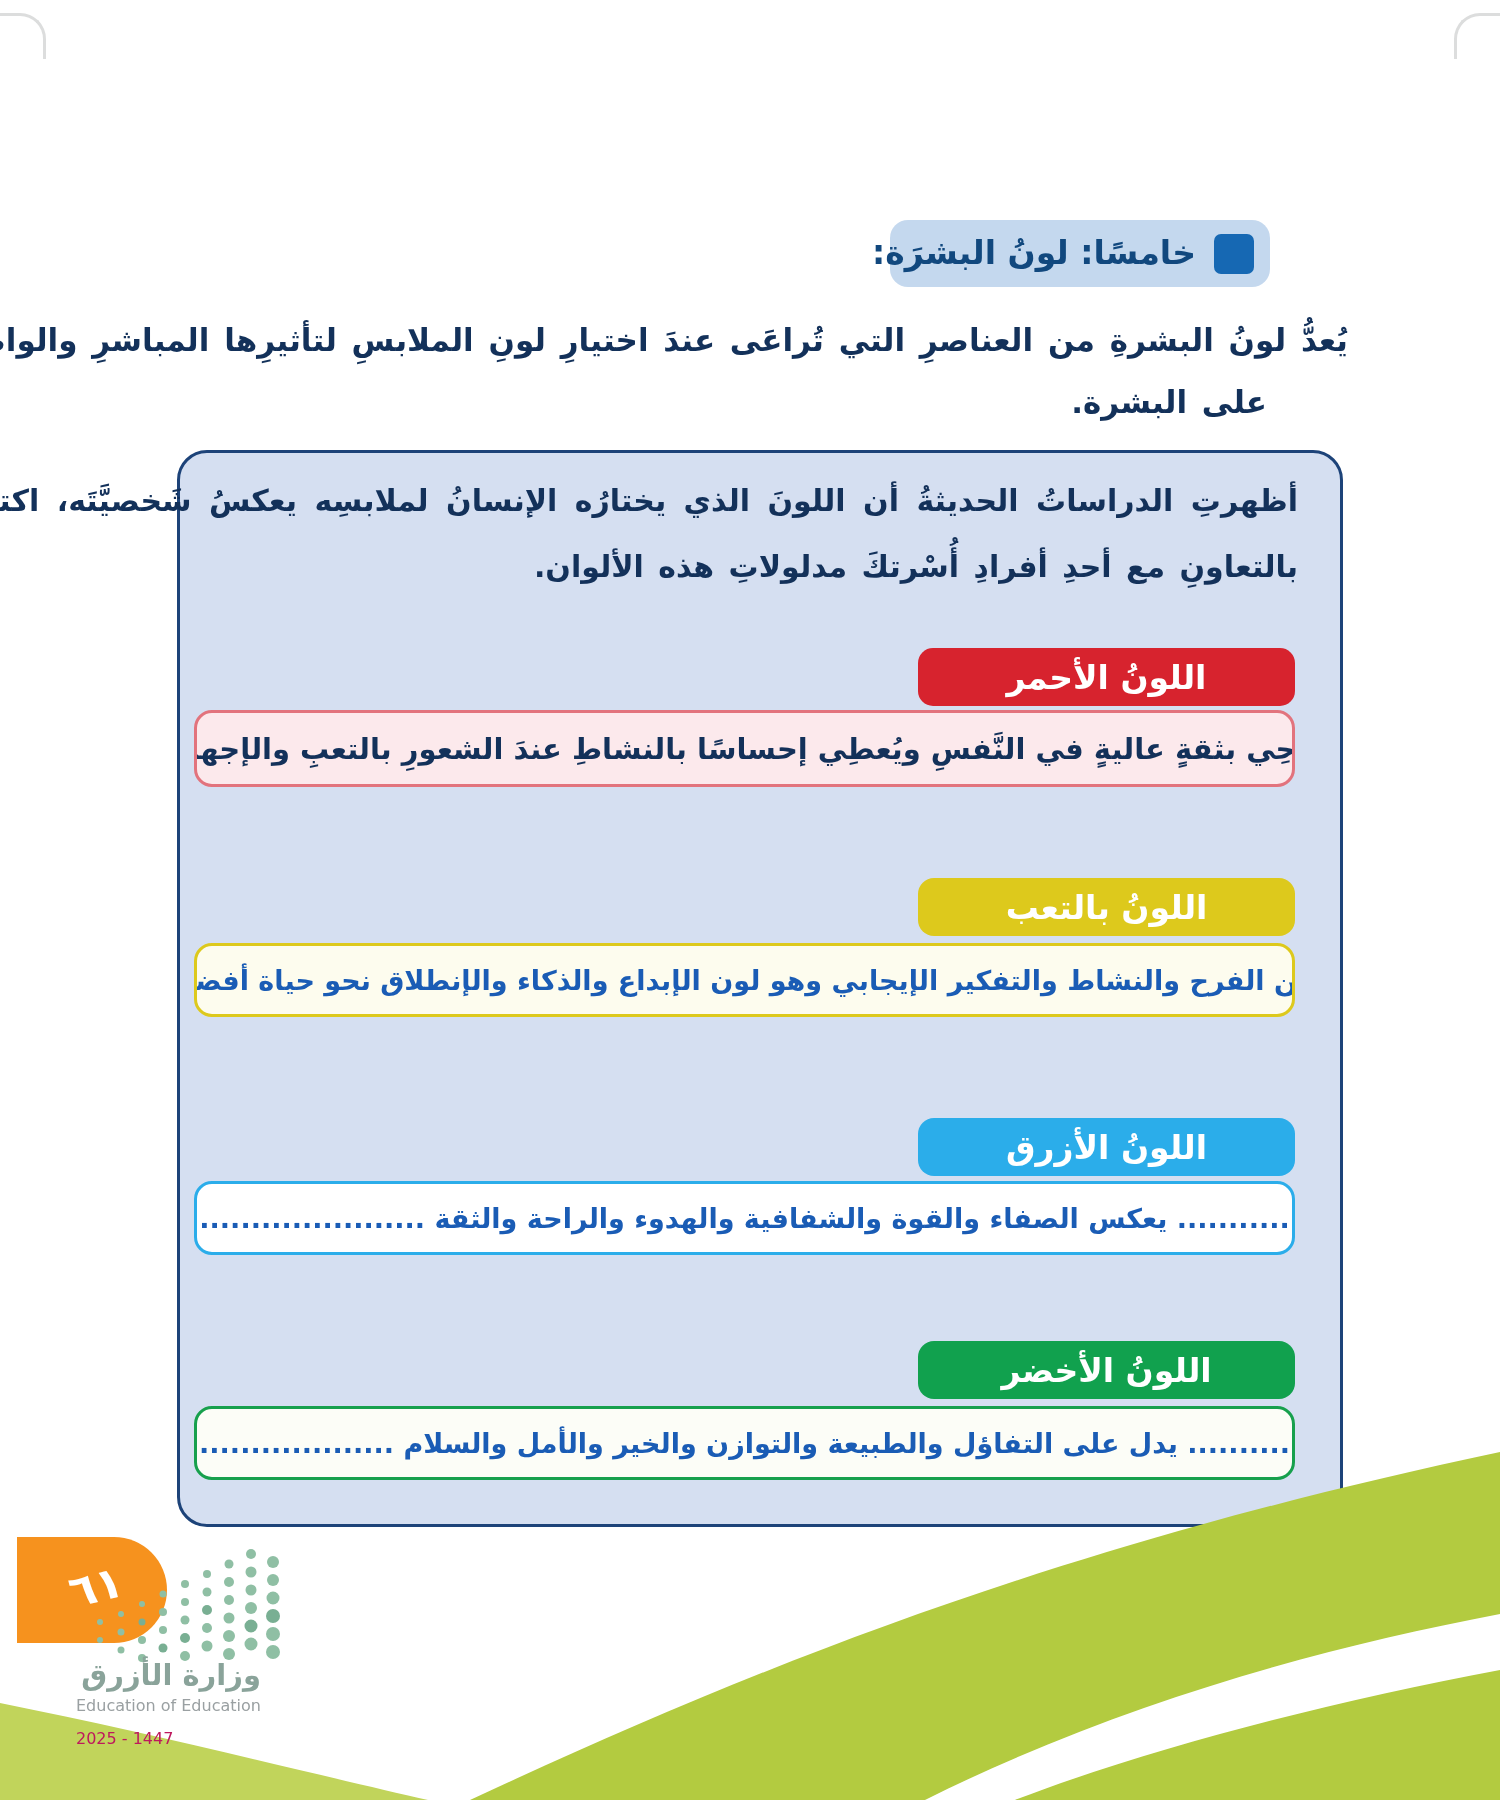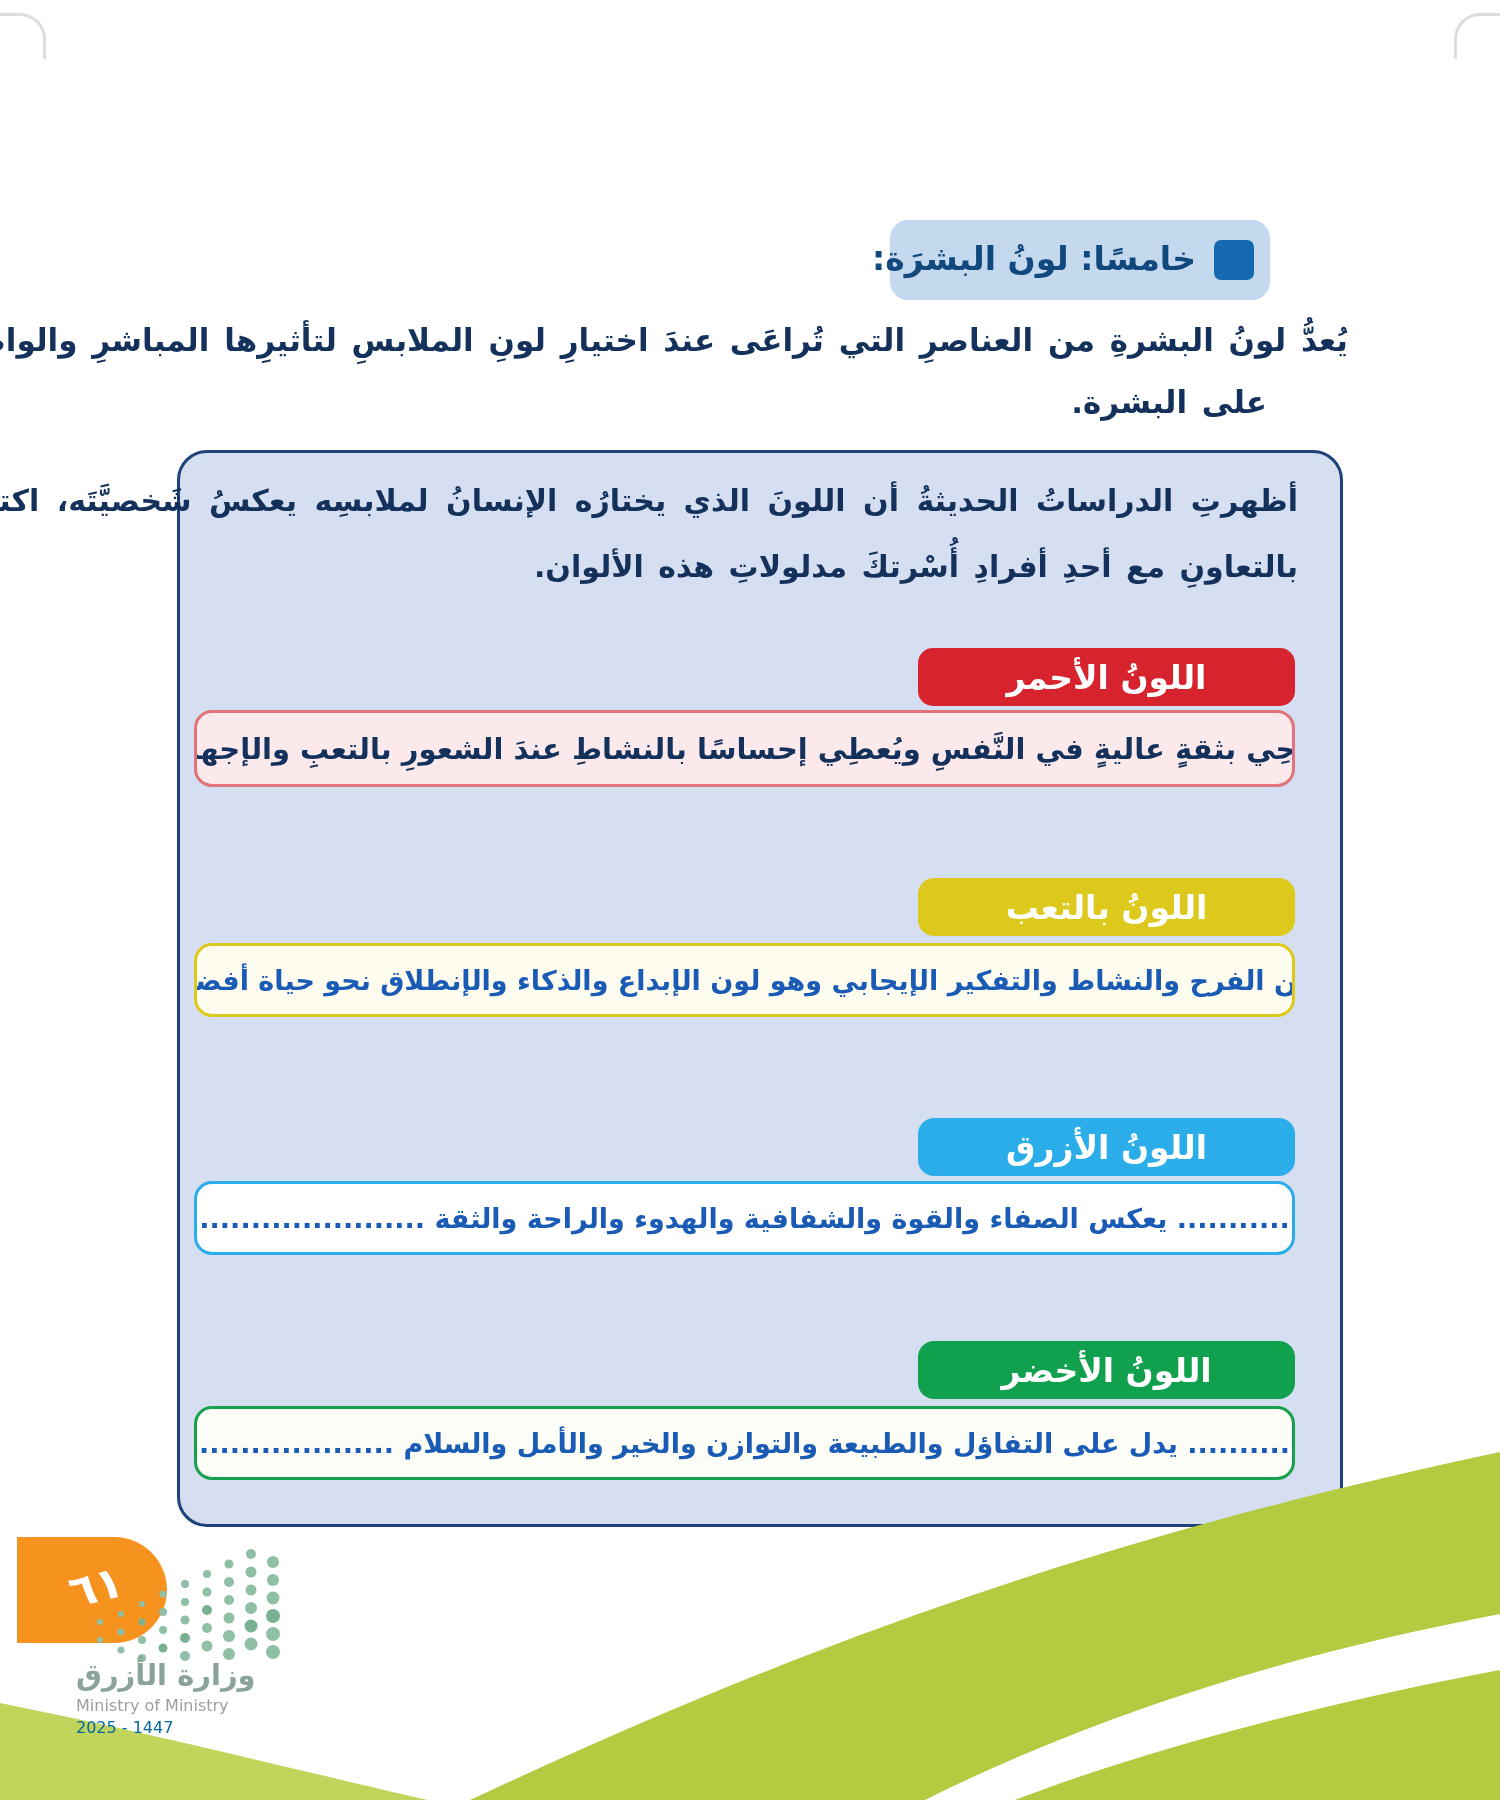--- a/index.html
+++ b/index.html
@@ -8,21 +8,21 @@
     position:relative; width:1500px; height:1800px;
     background:#ffffff; overflow:hidden;
     font-family:"DejaVu Sans", sans-serif;
   }
   
   .corner { position:absolute; width:80px; height:46px; border-top:3px solid #dcdddd; }
   .corner.tl { top:13px; left:-34px; border-right:3px solid #dcdddd; border-top-right-radius:26px; }
   .corner.tr { top:13px; right:-34px; border-left:3px solid #dcdddd; border-top-left-radius:26px; }
 
   
-  .title-box { position:absolute; left:890px; top:220px; width:380px; height:80px;
+  .title-box { position:absolute; left:890px; top:220px; width:380px; height:67px;
                background:#c4d8ee; border-radius:18px; }
   .title-icon { position:absolute; right:16px; top:50%; transform:translateY(-50%);
                 width:40px; height:40px; background:#1668b3; border-radius:7px; }
   .title-text { position:absolute; right:74px; top:50%; transform:translateY(-54%);
                 direction:rtl; white-space:nowrap;
                 font-size:33px; font-weight:bold; color:#11487e; }
 
   
   .intro-line { position:absolute; direction:rtl; white-space:nowrap;
                 font-size:31px; font-weight:bold; color:#13315a; word-spacing:4px; }
@@ -55,21 +55,21 @@
   
   .swoosh { position:absolute; left:0; top:0; z-index:1; pointer-events:none; }
   .page-badge { position:absolute; left:17px; top:1537px; width:150px; height:106px;
                 background:#f6921e; border-radius:0 60px 60px 0; z-index:2; }
   .page-num { position:absolute; left:52px; top:24px; color:#ffffff;
               font-size:44px; font-weight:bold; transform:rotate(-14deg); }
   .logo-dots { position:absolute; left:0; top:0; z-index:3; pointer-events:none; }
   .ministry { position:absolute; left:76px; top:1658px; z-index:4; }
   .ministry .ar { font-size:29px; font-weight:bold; color:#8aa39a; letter-spacing:1px; }
   .ministry .en { font-size:16px; color:#9aa0a2; margin-top:4px; }
-  .ministry .yr { font-size:16px; color:#0369a1; margin-top:3px; }
+  .ministry .yr { font-size:16px; color:#be185d; margin-top:14px; }
 </style>
 </head>
 <body>
 
 <div class="page">
 
   <div class="corner tl"></div>
   <div class="corner tr"></div>
 
   <svg class="swoosh" width="1500" height="1800" viewBox="0 0 1500 1800">
@@ -172,17 +172,17 @@
         <circle cx="273" cy="1634" r="7"></circle>
         <circle cx="273" cy="1616" r="7" fill="#79af93"></circle>
         <circle cx="273" cy="1598" r="6.5"></circle>
         <circle cx="273" cy="1580" r="6"></circle>
         <circle cx="273" cy="1562" r="6"></circle>
     </g>
   </svg>
 
   <div class="ministry">
     <div class="ar" dir="rtl">وزارة الأزرق</div>
-    <div class="en">Ministry of Ministry</div>
+    <div class="en">Education of Education</div>
     <div class="yr">2025 - 1447</div>
   </div>
 
 </div>
 
 </body></html>

